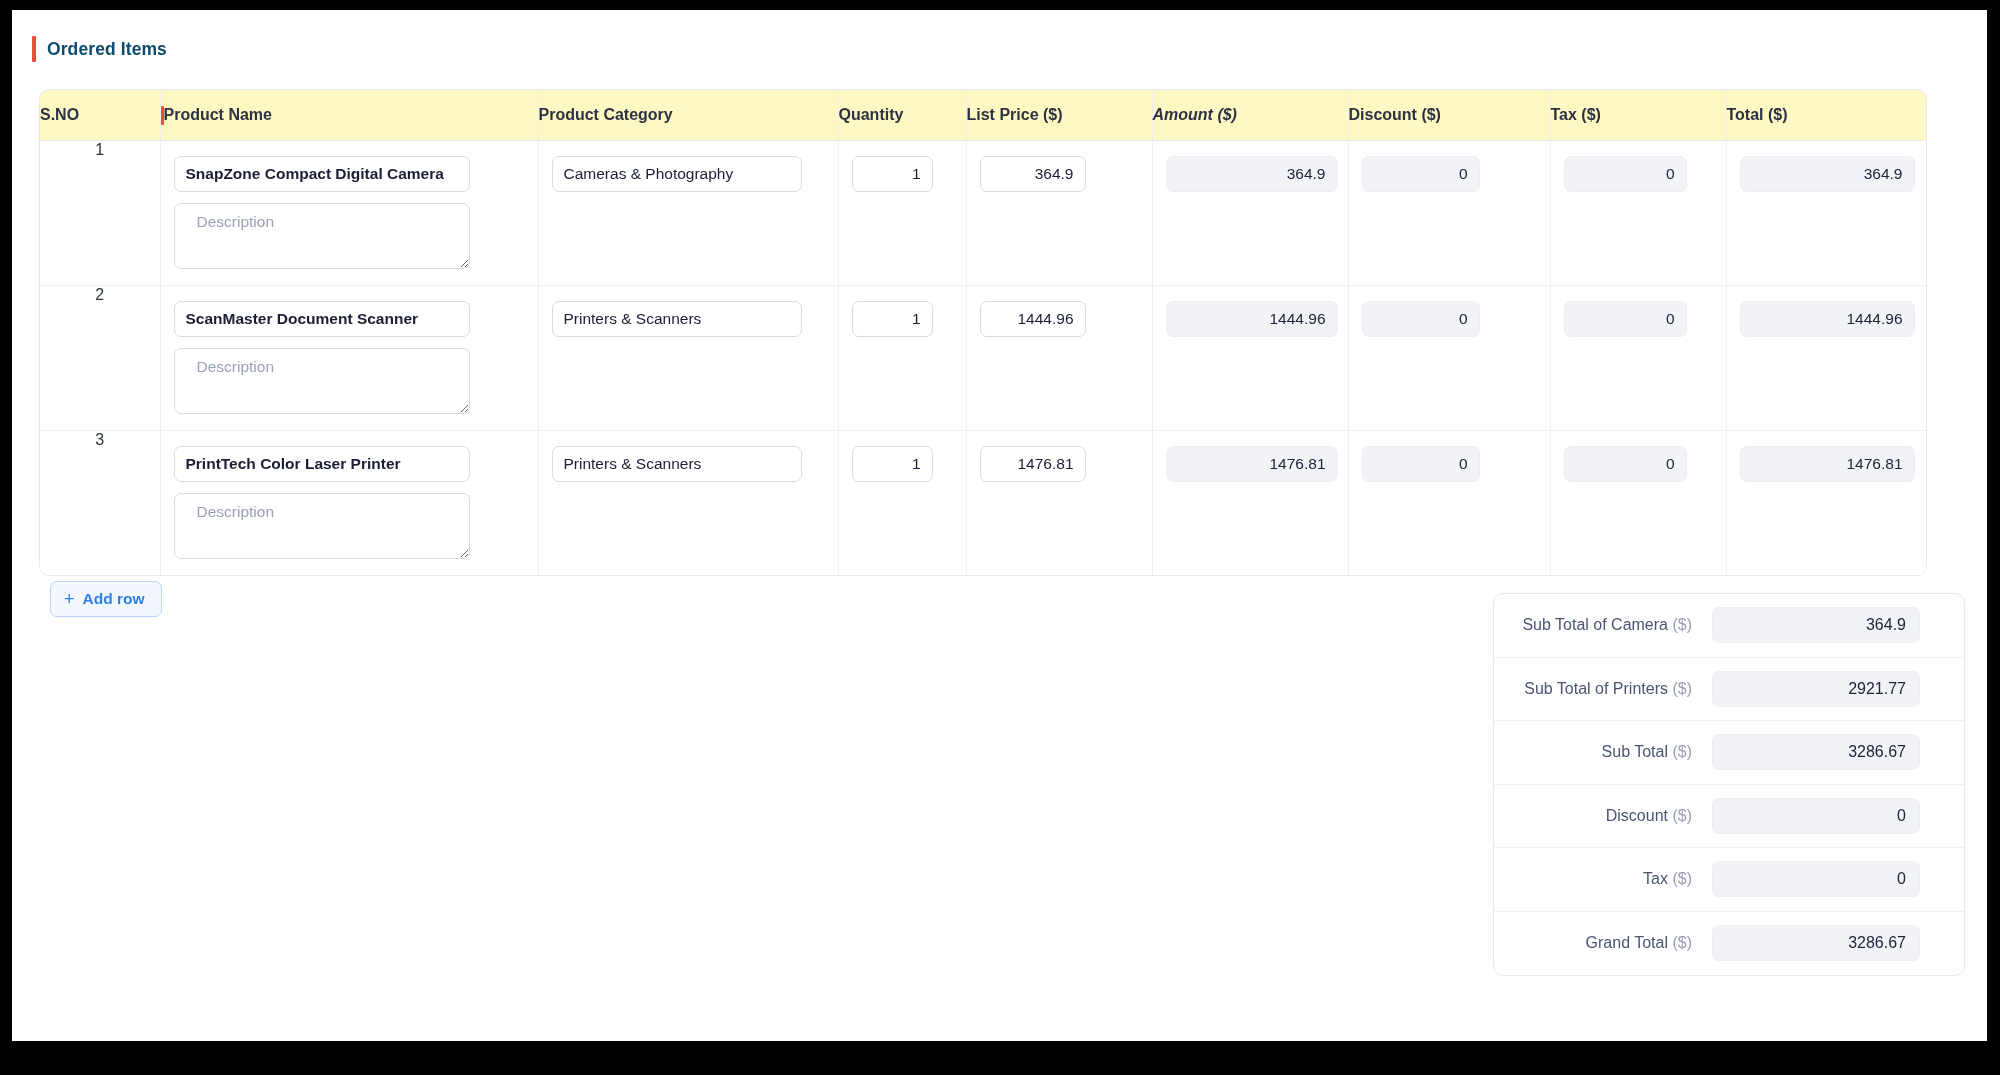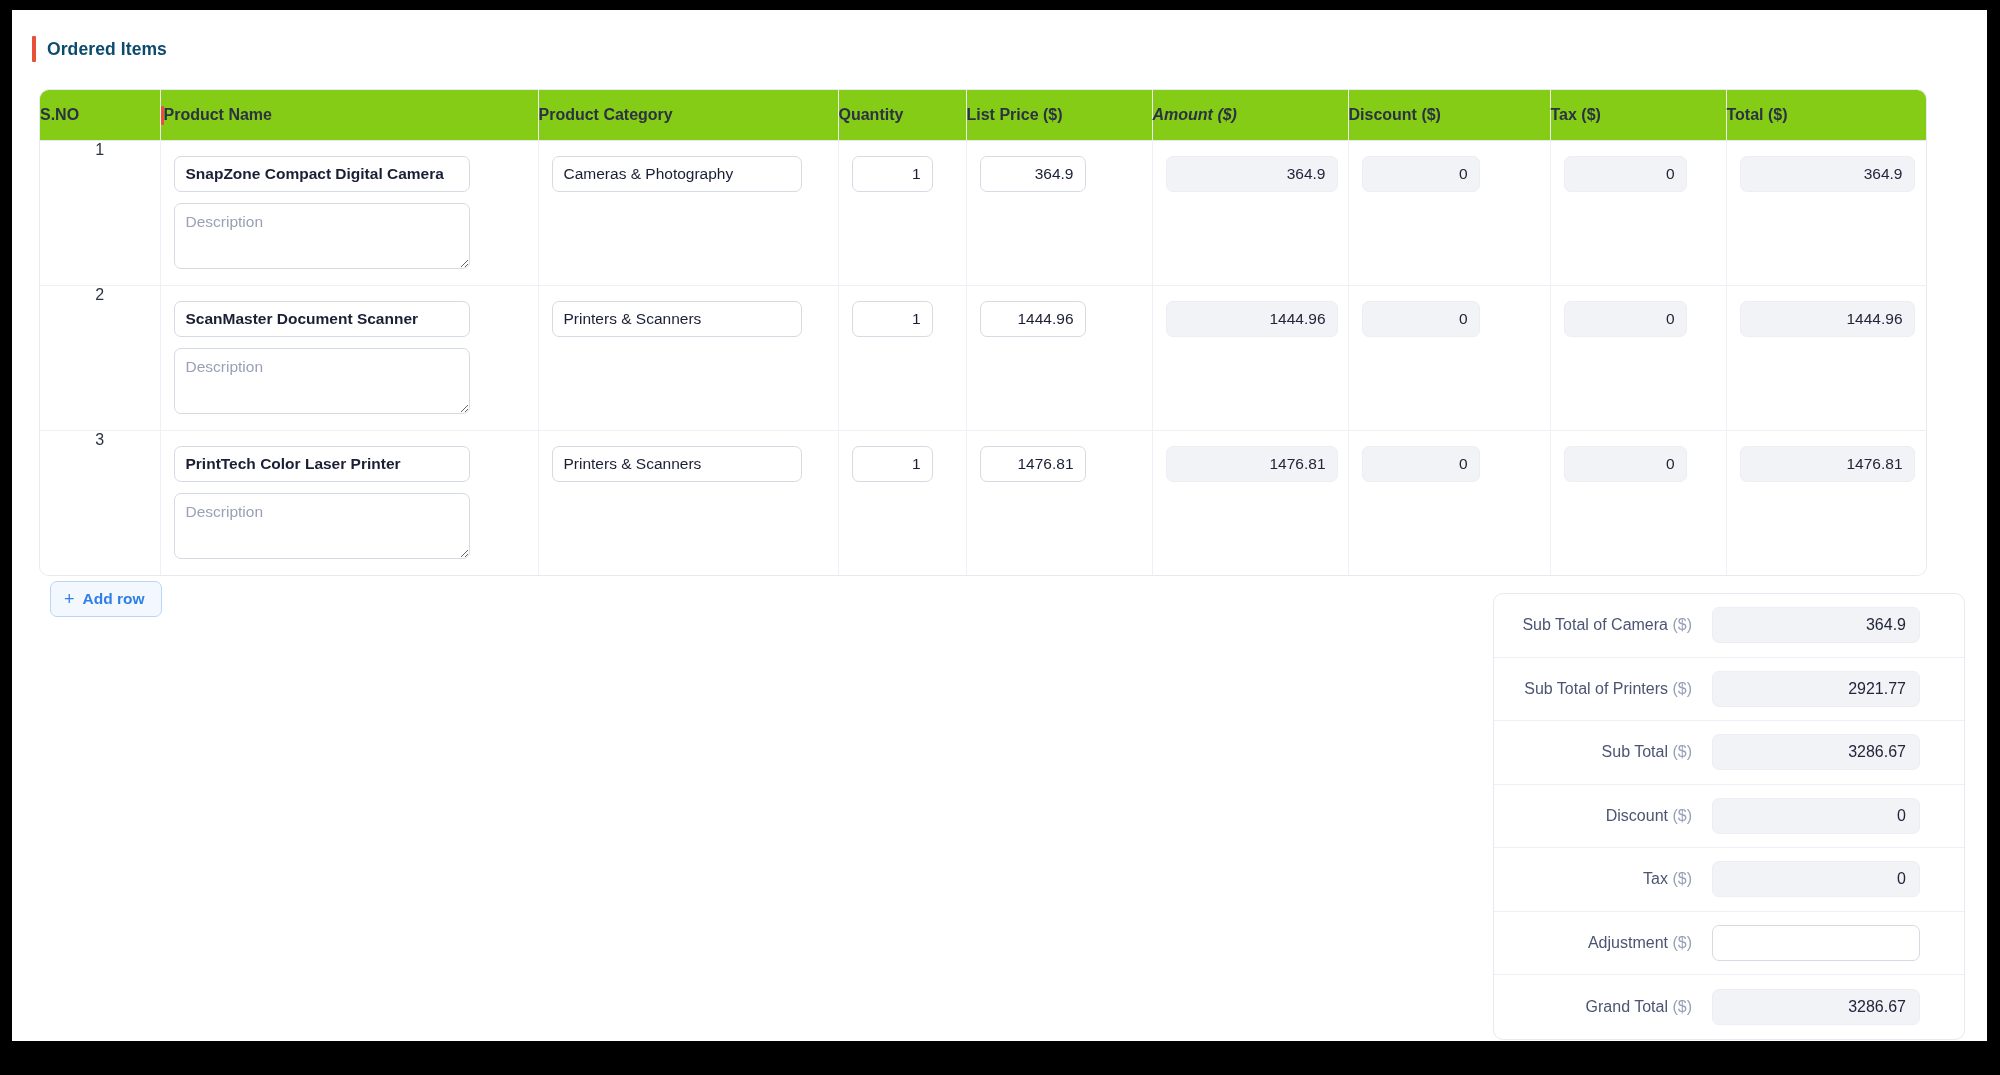--- a/index.html
+++ b/index.html
@@ -40,21 +40,21 @@
     position: absolute;
     left: 27px; top: 79px;
     width: 1888px;
     border: 1px solid #e6e9f0;
     border-radius: 10px;
     background: #ffffff;
     overflow: hidden;
   }
   table.items { border-collapse: collapse; width: 100%; table-layout: fixed; }
   table.items thead th {
-    background: #84cc16;
+    background: #fef9c3;
     border-bottom: 1px solid #e6e9f0;
     border-right: 1px solid #eef0f5;
     font-size: 16px;
     font-weight: 600;
     color: #2c3143;
     text-align: left;
     padding: 15px 0 14px 0;
     height: 50px;
     vertical-align: middle;
   }
@@ -115,21 +115,21 @@
     display: block;
     width: 100%;
     height: 66px;
     margin-top: 11px;
     border: 1px solid #d6dae3;
     border-radius: 7px;
     background: #ffffff;
     font-family: "Liberation Sans", sans-serif;
     font-size: 15.5px;
     color: #1b1f35;
-    padding: 9px 11px;
+    padding: 9px 22px;
     outline: none;
     resize: vertical;
   }
   .desc::placeholder, .fld::placeholder { color: #9aa1b4; }
 
   .w-name { width: 296px; }
   .w-cat  { width: 250px; }
   .w-qty  { width: 81px; }
   .w-list { width: 106px; }
   .w-amt  { width: 172px; }
@@ -406,24 +406,20 @@
     <div class="sum-row">
       <span class="sum-label"><span>Discount</span> <span class="cur">($)</span></span>
       <input class="sum-fld" readonly="" value="0" style="">
     </div>
 
     <div class="sum-row">
       <span class="sum-label"><span>Tax</span> <span class="cur">($)</span></span>
       <input class="sum-fld" readonly="" value="0" style="">
     </div>
 
-    <div class="sum-row">
-      <span class="sum-label"><span>Adjustment</span> <span class="cur">($)</span></span>
-      <input class="sum-fld editable" value="" style="">
-    </div>
 
     <div class="sum-row">
       <span class="sum-label"><span>Grand Total</span> <span class="cur">($)</span></span>
       <input class="sum-fld" readonly="" value="3286.67" style="">
     </div>
 
   </div>
 
 </div>
 

